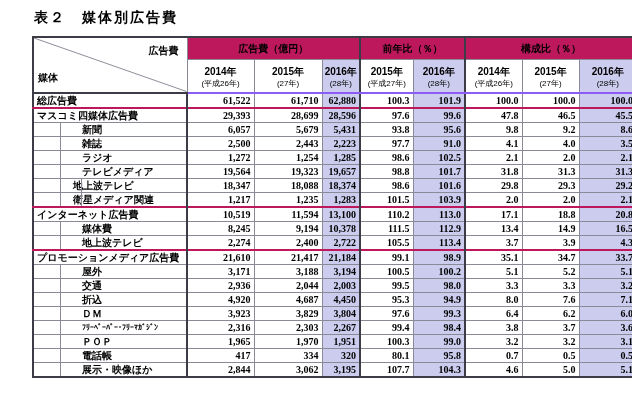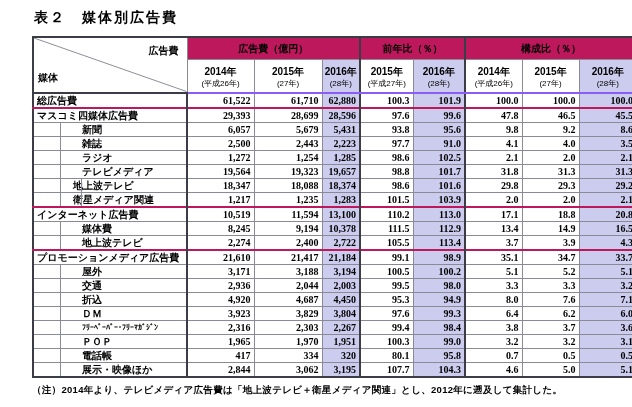--- a/index.html
+++ b/index.html
@@ -373,14 +373,13 @@
           <td class="num">3,062</td>
           <td class="num hl">3,195</td>
           <td class="num secL">107.7</td>
           <td class="num hl">104.3</td>
           <td class="num secL">4.6</td>
           <td class="num">5.0</td>
           <td class="num hl">5.1</td>
         </tr>
       </tbody>
   </table>
-  <p class="note">（注）2014年より、テレビメディア広告費は「地上波テレビ＋衛星メディア関連」とし、2012年に遡及して集計した。</p>
 </div>
 
 </body></html>

